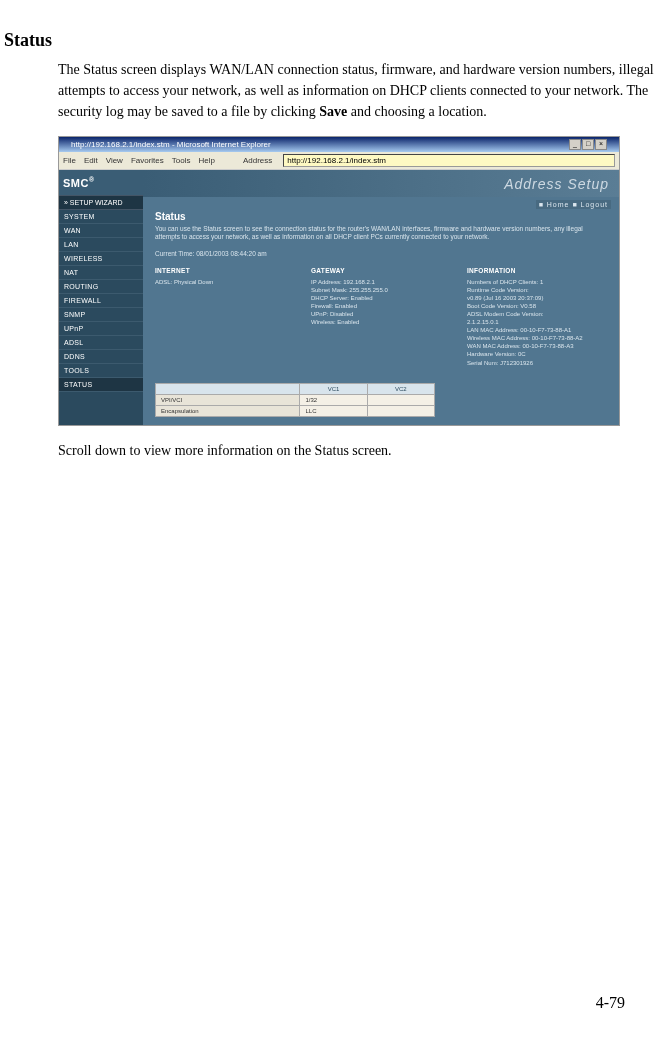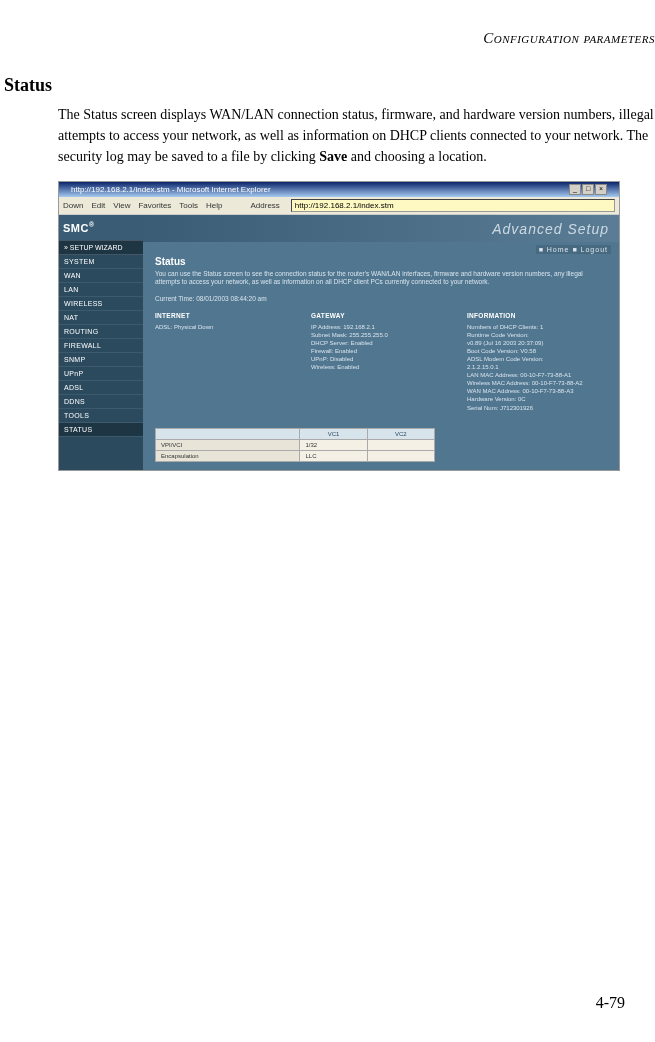--- a/index.html
+++ b/index.html
@@ -223,39 +223,38 @@
     position: absolute;
     bottom: 30px;
     right: 30px;
     font-size: 16px;
   }
 </style>
 </head>
 <body>
 
 <div class="page">
-  <div class="header-right">Configuration parameters</div>
 
   <div class="section-title">Status</div>
 
   <p class="body-text">
     <span>The Status screen displays WAN/LAN connection status, firmware, and hardware version numbers, illegal attempts to access your network, as well as information on DHCP clients connected to your network. The security log may be saved to a file by clicking </span><b>Save</b><span> and choosing a location.</span>
   </p>
 
   <div class="screenshot">
     <div class="ss-titlebar">
       <span>http://192.168.2.1/index.stm - Microsoft Internet Explorer</span>
       <div class="ss-titlebar-btns">
         <div class="ss-winbtn">_</div>
         <div class="ss-winbtn">□</div>
         <div class="ss-winbtn">×</div>
       </div>
     </div>
     <div class="ss-menubar">
-      <span>Down</span>
+      <span>File</span>
       <span>Edit</span>
       <span>View</span>
       <span>Favorites</span>
       <span>Tools</span>
       <span>Help</span>
       <span class="ss-addrlabel">Address</span>
       <span class="ss-addrbar">http://192.168.2.1/index.stm</span>
     </div>
     <div class="ss-content">
       <div class="ss-sidebar">
@@ -270,21 +269,21 @@
         <div class="ss-navitem">FIREWALL</div>
         <div class="ss-navitem">SNMP</div>
         <div class="ss-navitem">UPnP</div>
         <div class="ss-navitem">ADSL</div>
         <div class="ss-navitem">DDNS</div>
         <div class="ss-navitem">TOOLS</div>
         <div class="ss-navitem active">STATUS</div>
       </div>
       <div class="ss-main">
         <div class="ss-banner">
-          <span>Advanced Setup</span>
+          <span>Address Setup</span>
           <span class="ss-banner-links">■ Home  ■ Logout</span>
         </div>
         <div class="ss-status-area">
           <div class="ss-h">Status</div>
           <div class="ss-desc">You can use the Status screen to see the connection status for the router's WAN/LAN interfaces, firmware and hardware version numbers, any illegal attempts to access your network, as well as information on all DHCP client PCs currently connected to your network.</div>
           <div class="ss-time">Current Time: 08/01/2003 08:44:20 am</div>
           <div class="ss-cols">
             <div class="ss-col">
               <div class="ss-col-h">INTERNET</div>
               <div>ADSL:   Physical Down</div>
@@ -332,15 +331,16 @@
                 <td></td>
               </tr>
             </tbody>
               </table>
           </div>
         </div>
       </div>
     </div>
   </div>
 
+  <p class="body-text">Scroll down to view more information on the Status screen.</p>
 
   <div class="page-num">4-79</div>
 </div>
 
 </body></html>

